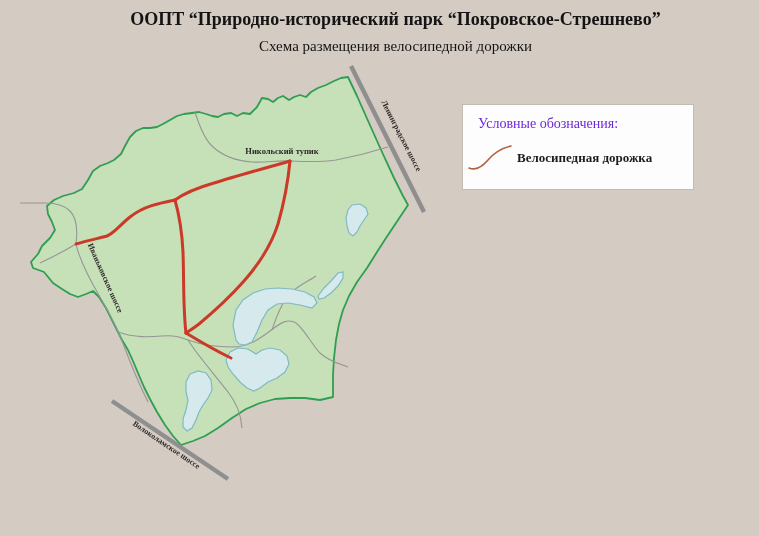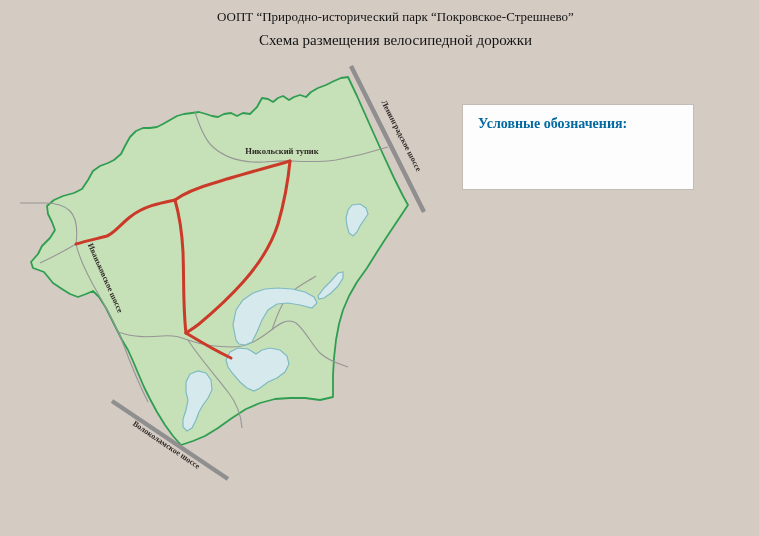--- a/index.html
+++ b/index.html
@@ -7,29 +7,29 @@
     width:759px;height:536px;
     background:#d4cbc3;
     overflow:hidden;
     position:relative;
     font-family:"Liberation Serif", serif;
   }
   .titles{
     position:absolute;left:32px;right:0;top:9px;
     text-align:center;color:#141414;
   }
-  .map-title{font-size:13px;font-weight:normal;line-height:1.2;}
+  .map-title{font-size:18px;font-weight:bold;line-height:1.2;}
   .map-subtitle{font-size:15px;font-weight:normal;margin-top:7px;}
   .map-svg{position:absolute;left:0;top:0;}
   .legend{
     position:absolute;left:462px;top:104px;width:232px;height:86px;
     background:#fdfdfd;border:1px solid #c2bcb4;box-sizing:border-box;
   }
   .legend-heading{
-    margin:11px 8px 0 15px;font-size:14px;font-weight:bold;color:#0369a1;
+    margin:11px 8px 0 15px;font-size:14px;font-weight:normal;color:#6d28d9;
   }
   .legend-item{
     display:flex;align-items:center;margin-top:12px;padding-left:3px;
   }
   .legend-item-label{font-size:13px;font-weight:bold;color:#1c1c1c;margin-left:3px;}
   .road-label{font-weight:bold;font-size:8px;}
   .road-label-lg{font-weight:bold;font-size:8.5px;}
 </style>
 </head>
 <body>
@@ -72,13 +72,19 @@
   </g>
 
   <text class="road-label-lg" x="282" y="154" text-anchor="middle" fill="#2e2a26">Никольский тупик</text>
   <text class="road-label" x="399" y="137" text-anchor="middle" transform="rotate(63 399 137)" fill="#2e2a26">Ленинградское шоссе</text>
   <text class="road-label" x="103" y="279" text-anchor="middle" transform="rotate(66 103 279)" fill="#2e2a26">Иваньковское шоссе</text>
   <text class="road-label" x="165" y="447" text-anchor="middle" transform="rotate(34 165 447)" fill="#2e2a26">Волоколамское шоссе</text>
 </svg>
 
 <div class="legend">
   <div class="legend-heading">Условные обозначения:</div>
+  <div class="legend-item">
+    <svg width="48" height="28" viewBox="0 0 48 28">
+      <path d="M3,24 C10,27 16,23 22,16 C28,9 36,4 45,2" fill="none" stroke-width="1.6" stroke-linecap="round" stroke="#b2603e"></path>
+    </svg>
+    <span class="legend-item-label">Велосипедная дорожка</span>
+  </div>
 </div>
 
 </body></html>

